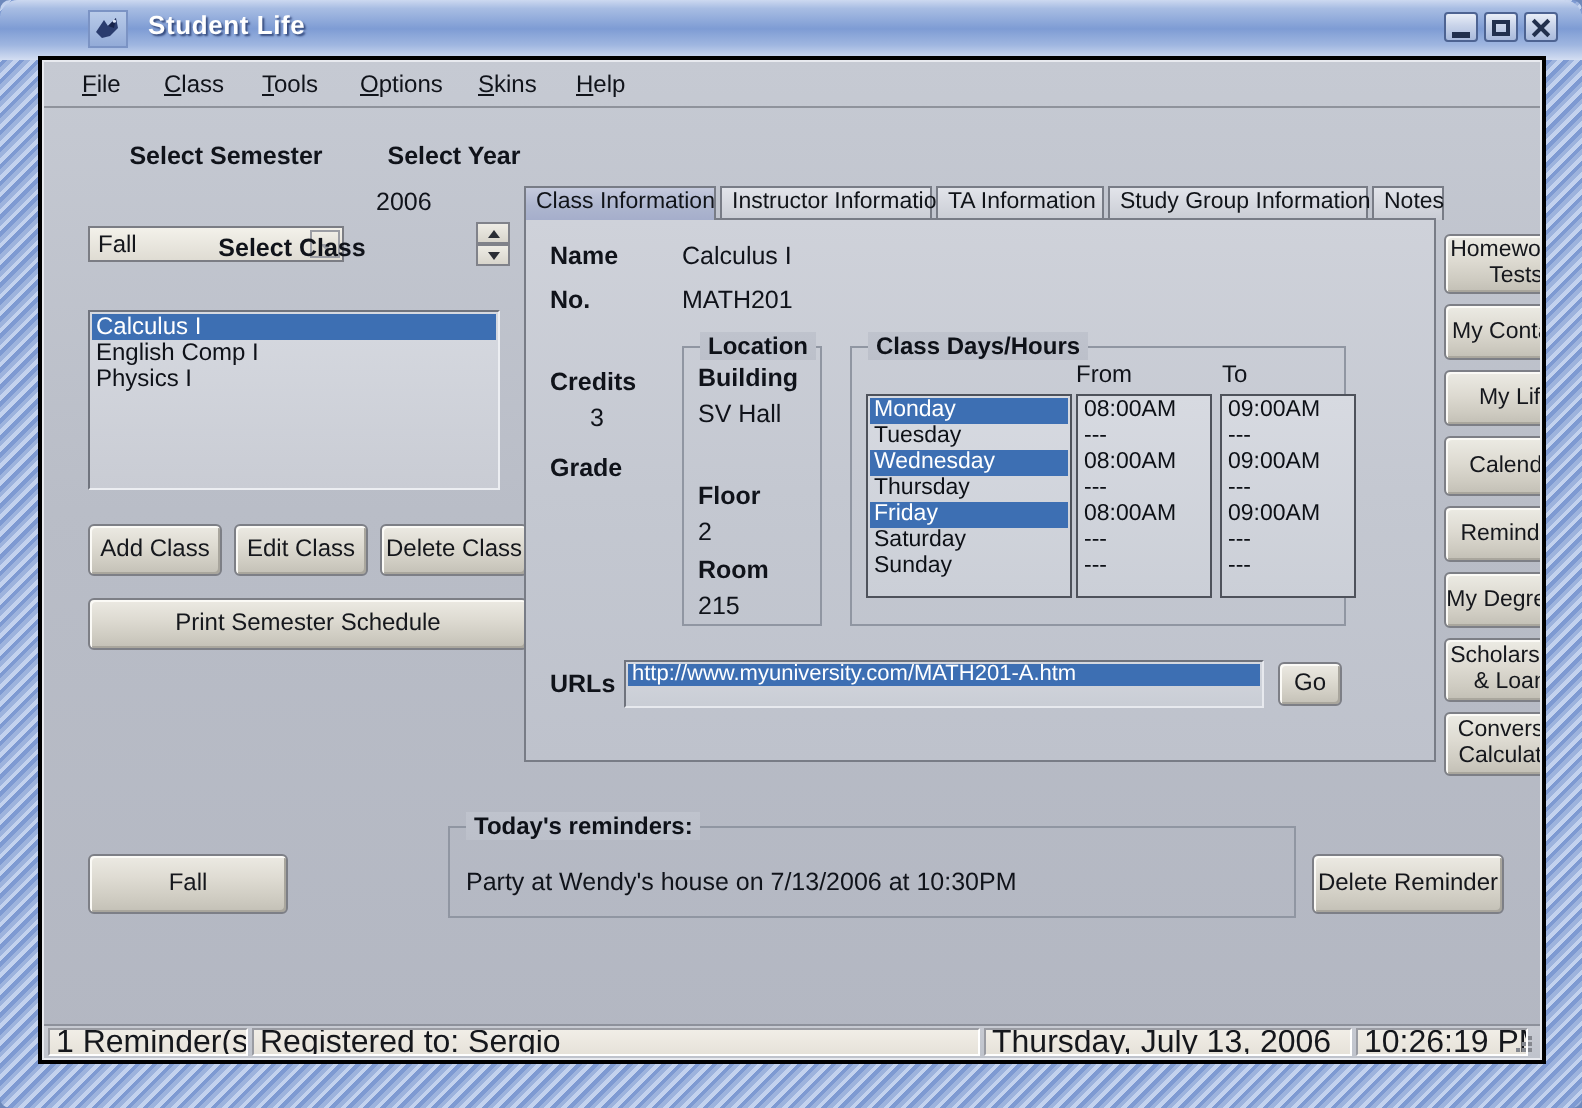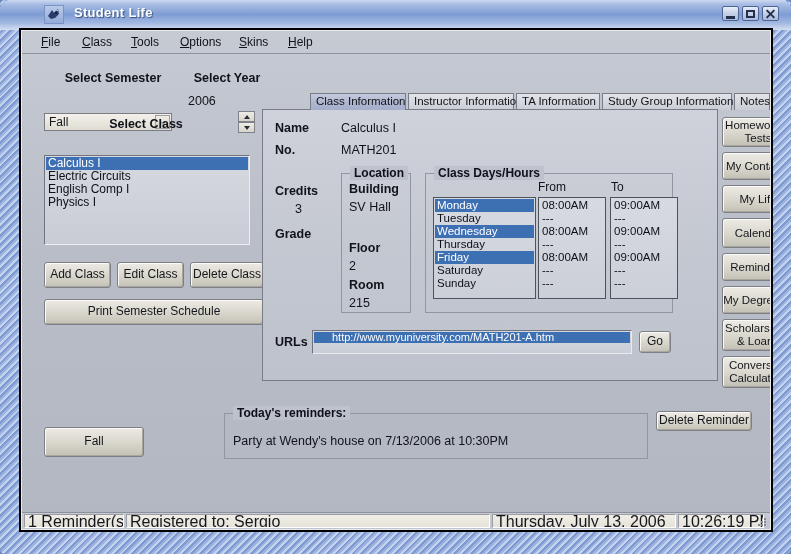--- a/index.html
+++ b/index.html
@@ -181,21 +181,21 @@
   
   #tabstrip{position:absolute;left:240px;top:62px;width:456px;height:17px;}
   .tab{
     position:absolute;top:0;height:17px;
     background:linear-gradient(to bottom,#e2e4ea,#c9ccd4);
     border:1px solid #787c86;
     border-bottom:none;
     box-sizing:border-box;
     font-size:11.5px;color:#111419;
     line-height:15px;padding:0 5px;
-    white-space:nowrap;cursor:pointer;margin-left:48px;
+    white-space:nowrap;cursor:pointer;
   }
   .tab.active{
     background:linear-gradient(to bottom,#c5cadd 0%,#aeb6cf 55%,#a5aecb 100%);
     font-weight:normal;
     z-index:5;
   }
   .tab .fold{
     position:absolute;right:-1px;top:0;width:6px;height:17px;
     pointer-events:none;
   }
@@ -224,21 +224,21 @@
   
   #urlBox{
     position:absolute;left:290px;top:299px;width:320px;height:24px;
     background:linear-gradient(to bottom,#d5d8df,#c9cdd5);
     border:1px solid #6f737d;
     border-right-color:#e7e9ee;border-bottom-color:#e7e9ee;
     box-sizing:border-box;padding:1px;
   }
   #urlRow1{
     height:11px;line-height:11px;font-size:11px;
-    background:#3d6fb3;color:#ffffff;padding-left:18px;white-space:nowrap;
+    background:#3d6fb3;color:#ffffff;padding-left:2px;white-space:nowrap;
   }
 
   
   #rightbar{position:absolute;left:700px;top:86px;width:72px;}
   .rbtn{
     position:relative;margin-bottom:5px;width:72px;
     background:linear-gradient(to bottom,#ecebe4 0%,#dddad1 45%,#cecbc1 78%,#c2bfb5 100%);
     border:1px solid #7d7f86;border-radius:3px;box-sizing:border-box;
     font-size:11.5px;color:#15171c;
     display:flex;align-items:center;justify-content:center;text-align:center;
@@ -318,21 +318,20 @@
     <div class="lbl" style="left:166px;top:63px;width:48px;text-align:left;font-size:12.5px">2006</div>
     <div id="spin">
       <div class="spinhalf" id="spinUp"></div>
       <div class="spinhalf" id="spinDn"></div>
     </div>
 
     <div class="lbl lblB" style="left:18px;top:86px;width:212px;text-align:center;font-size:12.5px">Select Class</div>
 
     <div id="classList">
           <div class="classrow sel">Calculus I</div>
-          <div class="classrow">Electric Circuits</div>
           <div class="classrow">English Comp I</div>
           <div class="classrow">Physics I</div>
         </div>
 
     <div class="btn" style="left:22px;top:231px;width:67px;height:26px">Add Class</div>
     <div class="btn" style="left:95px;top:231px;width:67px;height:26px">Edit Class</div>
     <div class="btn" style="left:168px;top:231px;width:74px;height:26px">Delete Class</div>
 
     <div class="btn" style="left:22px;top:268px;width:220px;height:26px">Print Semester Schedule</div>
 
@@ -439,21 +438,21 @@
           </div>
         </div>
 
     <div class="btn" style="left:22px;top:396px;width:100px;height:30px">Fall</div>
 
     <div class="grp" style="left:202px;top:382px;width:424px;height:46px">
       <div class="cap">Today's reminders:</div>
       <div class="lbl" style="left:8px;top:20px;font-size:12.5px">Party at Wendy's house on 7/13/2006 at 10:30PM</div>
     </div>
 
-    <div class="btn" style="left:634px;top:380px;width:96px;height:20px">Delete Reminder</div>
+    <div class="btn" style="left:634px;top:396px;width:96px;height:30px">Delete Reminder</div>
 
     <div id="statusbar">
       <div class="scell" style="left:2px;width:100px">1 Reminder(s)</div>
       <div class="scell" style="left:104px;width:364px">Registered to: Sergio</div>
       <div class="scell" style="left:470px;width:184px">Thursday, July 13, 2006</div>
       <div class="scell" style="left:656px;width:86px">10:26:19 PM</div>
       <div id="gripper">
         <span style="left:8px;top:8px"></span>
         <span style="left:5px;top:8px"></span>
         <span style="left:8px;top:5px"></span>

